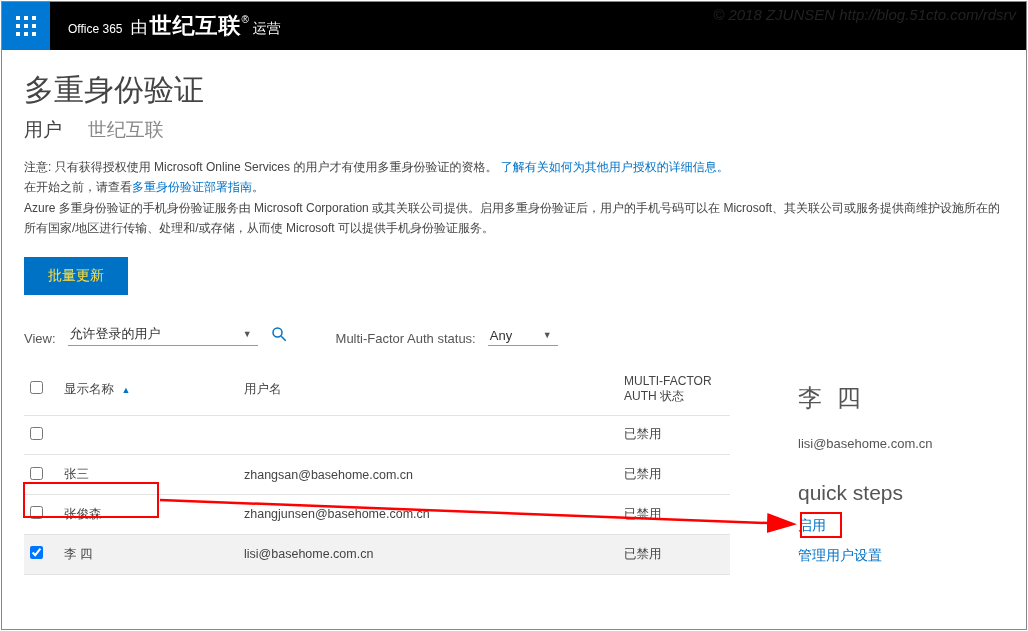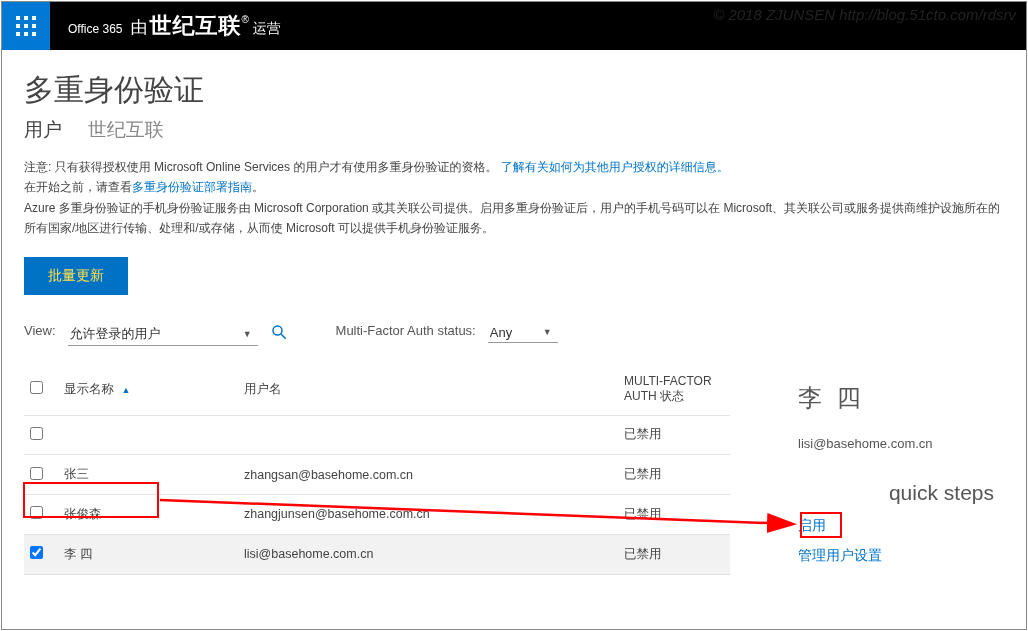--- a/index.html
+++ b/index.html
@@ -15,21 +15,21 @@
     .brand-21v { font-size: 22px; font-weight: 700; margin-left: 2px; letter-spacing: 1px; }
     .brand-op { font-size: 14px; margin-left: 4px; }
     .content { padding: 20px 22px 0 22px; }
     h1 { font-size: 30px; color: #444; font-weight: 400; }
     .tabs { margin-top: 6px; }
     .tabs span { font-size: 19px; color: #888; margin-right: 22px; cursor: pointer; }
     .tabs span.active { color: #444; }
     .para { font-size: 12px; color: #444; line-height: 1.7; margin-top: 14px; }
     .para a { color: #0072c6; text-decoration: none; }
     .btn-bulk { background: #0072c6; color: #fde047; border: none; padding: 10px 24px; font-size: 14px; margin-top: 18px; cursor: pointer; }
-    .filters { margin-top: 28px; display: flex; align-items: flex-start; gap: 12px; font-size: 13px; }
+    .filters { margin-top: 28px; display: flex; align-items: flex-end; gap: 12px; font-size: 13px; }
     .lbl { color: #555; }
     .select-wrap { display: inline-flex; align-items: center; border-bottom: 1px solid #999; min-width: 190px; padding: 2px 6px 2px 2px; justify-content: space-between; }
     .select-wrap.small { min-width: 70px; }
     .caret { font-size: 9px; color: #555; }
     .search-icon svg { width: 18px; height: 18px; }
     .mfa-lbl { margin-left: 36px; }
     .table-wrap { margin-top: 18px; display: flex; gap: 44px; }
     .tbl { flex: 1; border-collapse: collapse; width: 760px; table-layout: fixed; }
     .tbl th, .tbl td { text-align: left; font-size: 12.5px; padding: 10px 6px; border-bottom: 1px solid #e3e3e3; color: #444; vertical-align: middle; }
     .tbl th { font-weight: 400; color: #444; }
@@ -38,21 +38,21 @@
     .col-dn { width: 180px; }
     .col-un { width: 380px; }
     .sort-caret { font-size: 9px; margin-left: 4px; color: #0072c6; }
     .row-sel { background: #f2f2f2; }
     .hl { border: 2px solid #ff0000; position: absolute; pointer-events: none; }
     .hl1 { left: 21px; top: 480px; width: 136px; height: 36px; }
     .hl2 { left: 798px; top: 510px; width: 42px; height: 26px; }
     .side { width: 230px; padding: 18px 10px 10px 24px; }
     .side h2 { font-size: 24px; color: #555; font-weight: 400; letter-spacing: 4px; }
     .side .email { font-size: 13px; color: #555; margin-top: 22px; }
-    .side h3 { font-size: 21px; color: #555; font-weight: 400; margin-top: 30px; text-align: right; }
+    .side h3 { font-size: 21px; color: #555; font-weight: 400; margin-top: 30px; }
     .side .act { display: block; color: #0072c6; text-decoration: none; font-size: 14px; margin-top: 12px; }
     .arrow { position: absolute; pointer-events: none; }
     input[type=checkbox] { cursor: pointer; }
   </style>
 </head>
 <body>
 
 <div class="outer">
   <div class="watermark">© 2018 ZJUNSEN http://blog.51cto.com/rdsrv</div>
 

